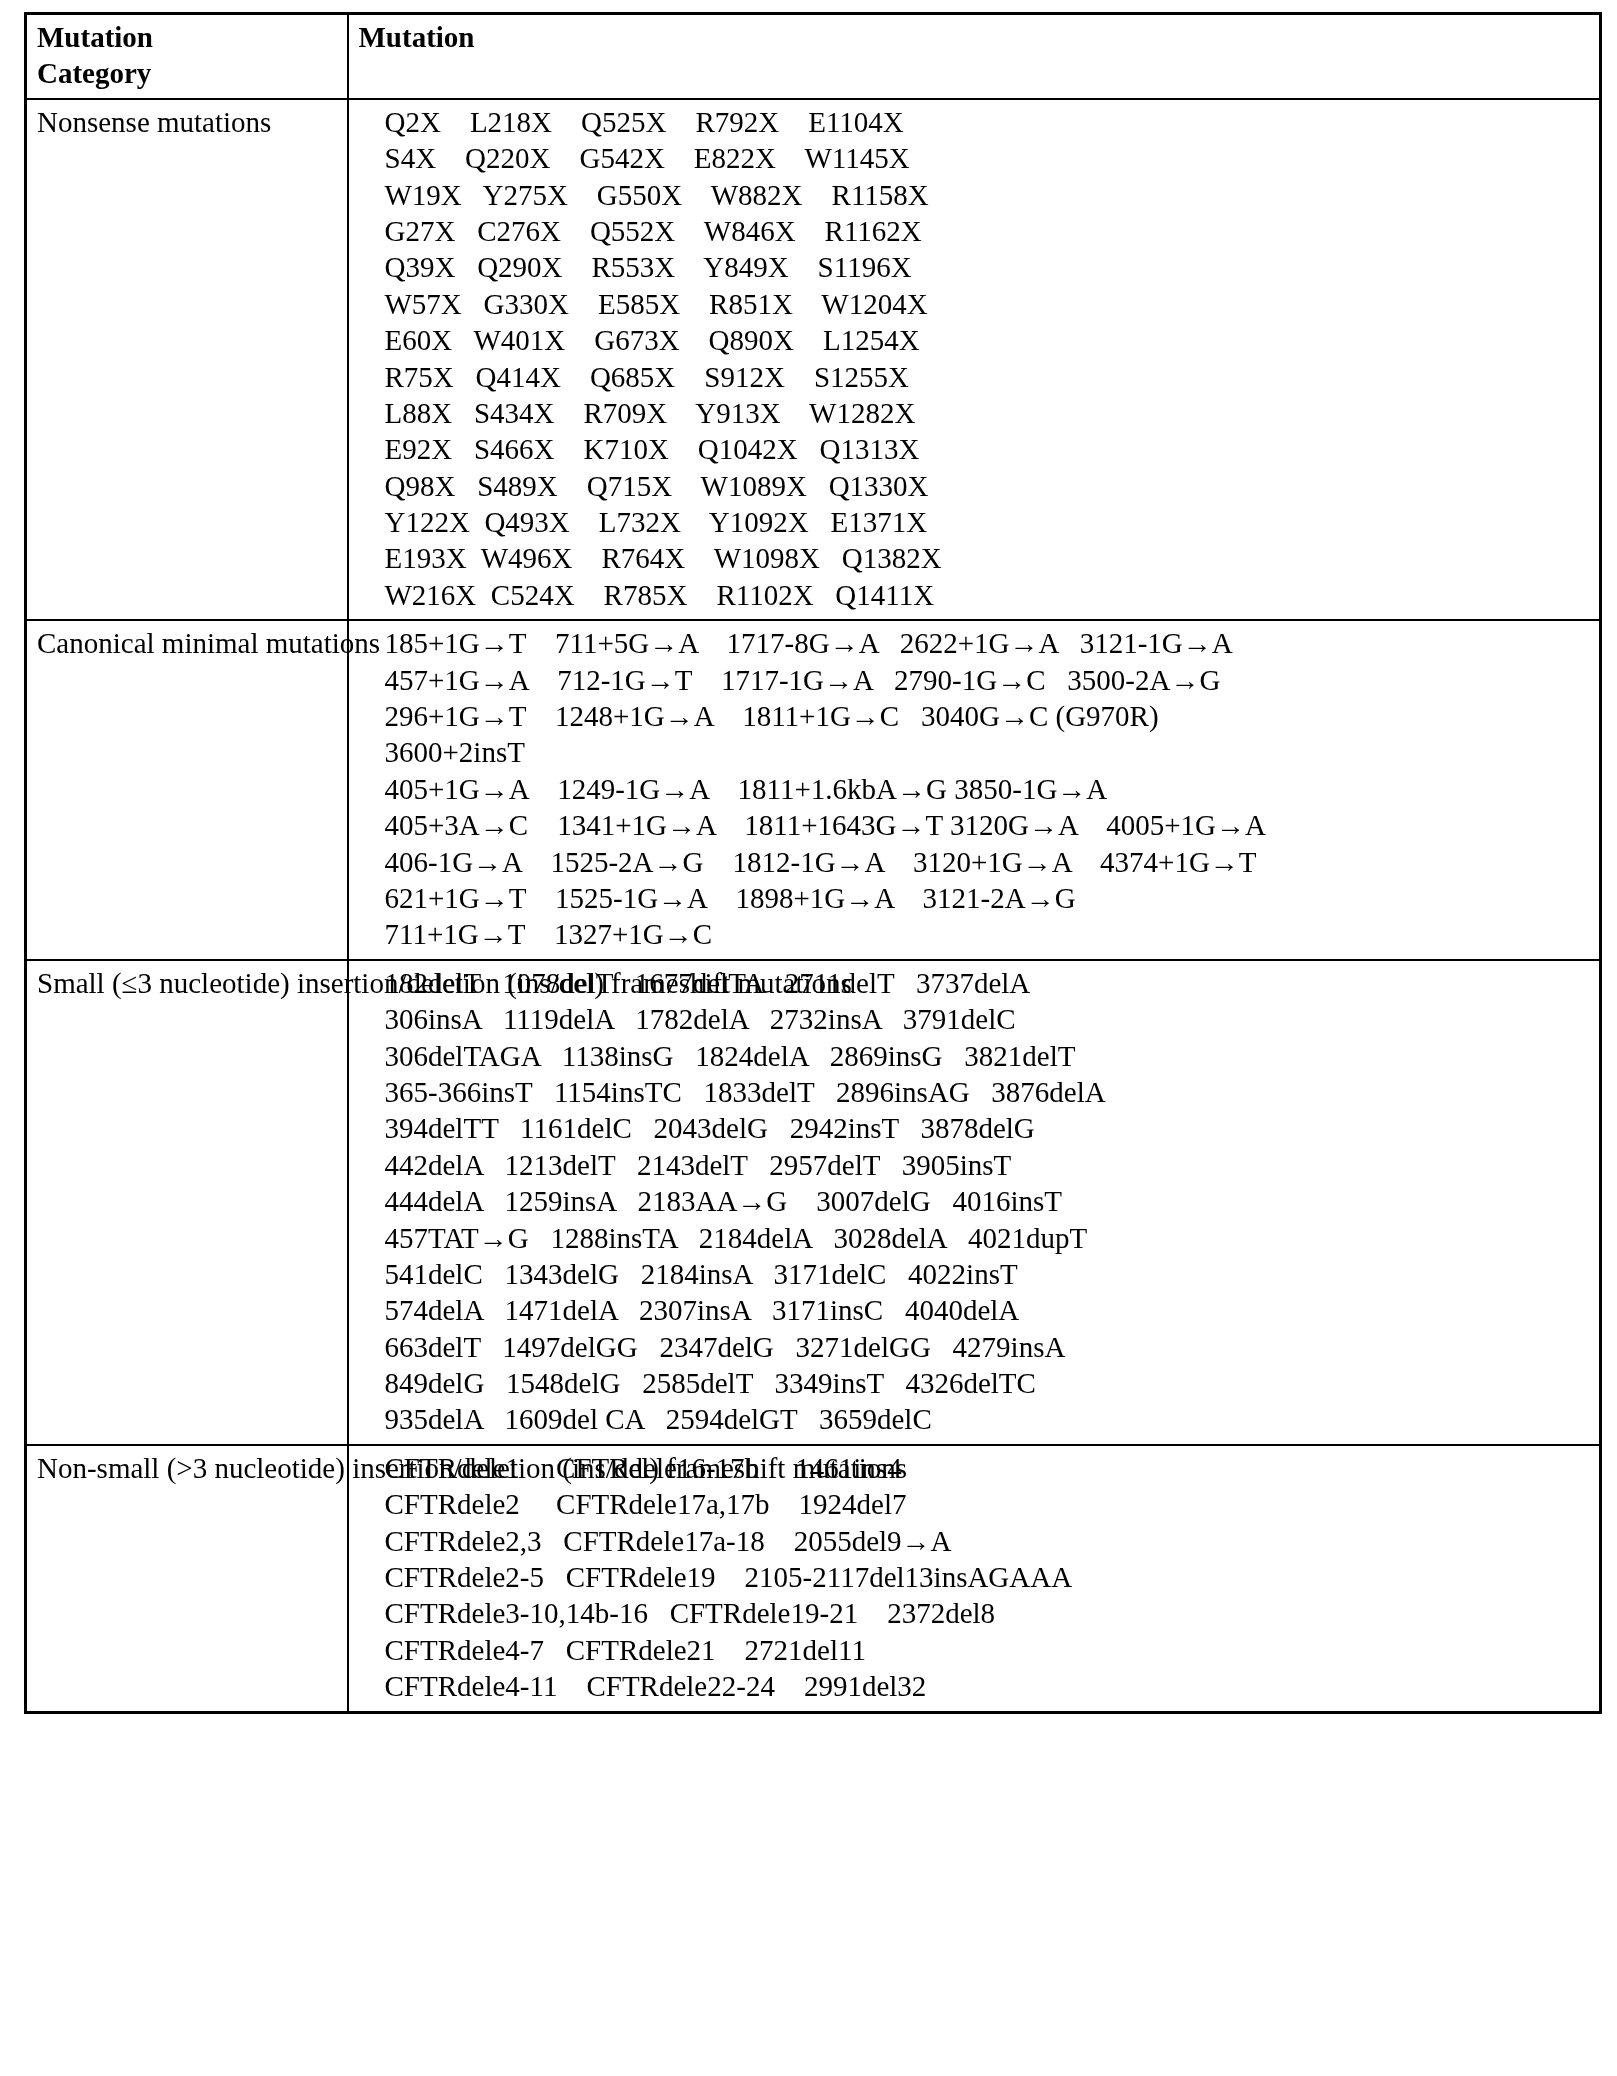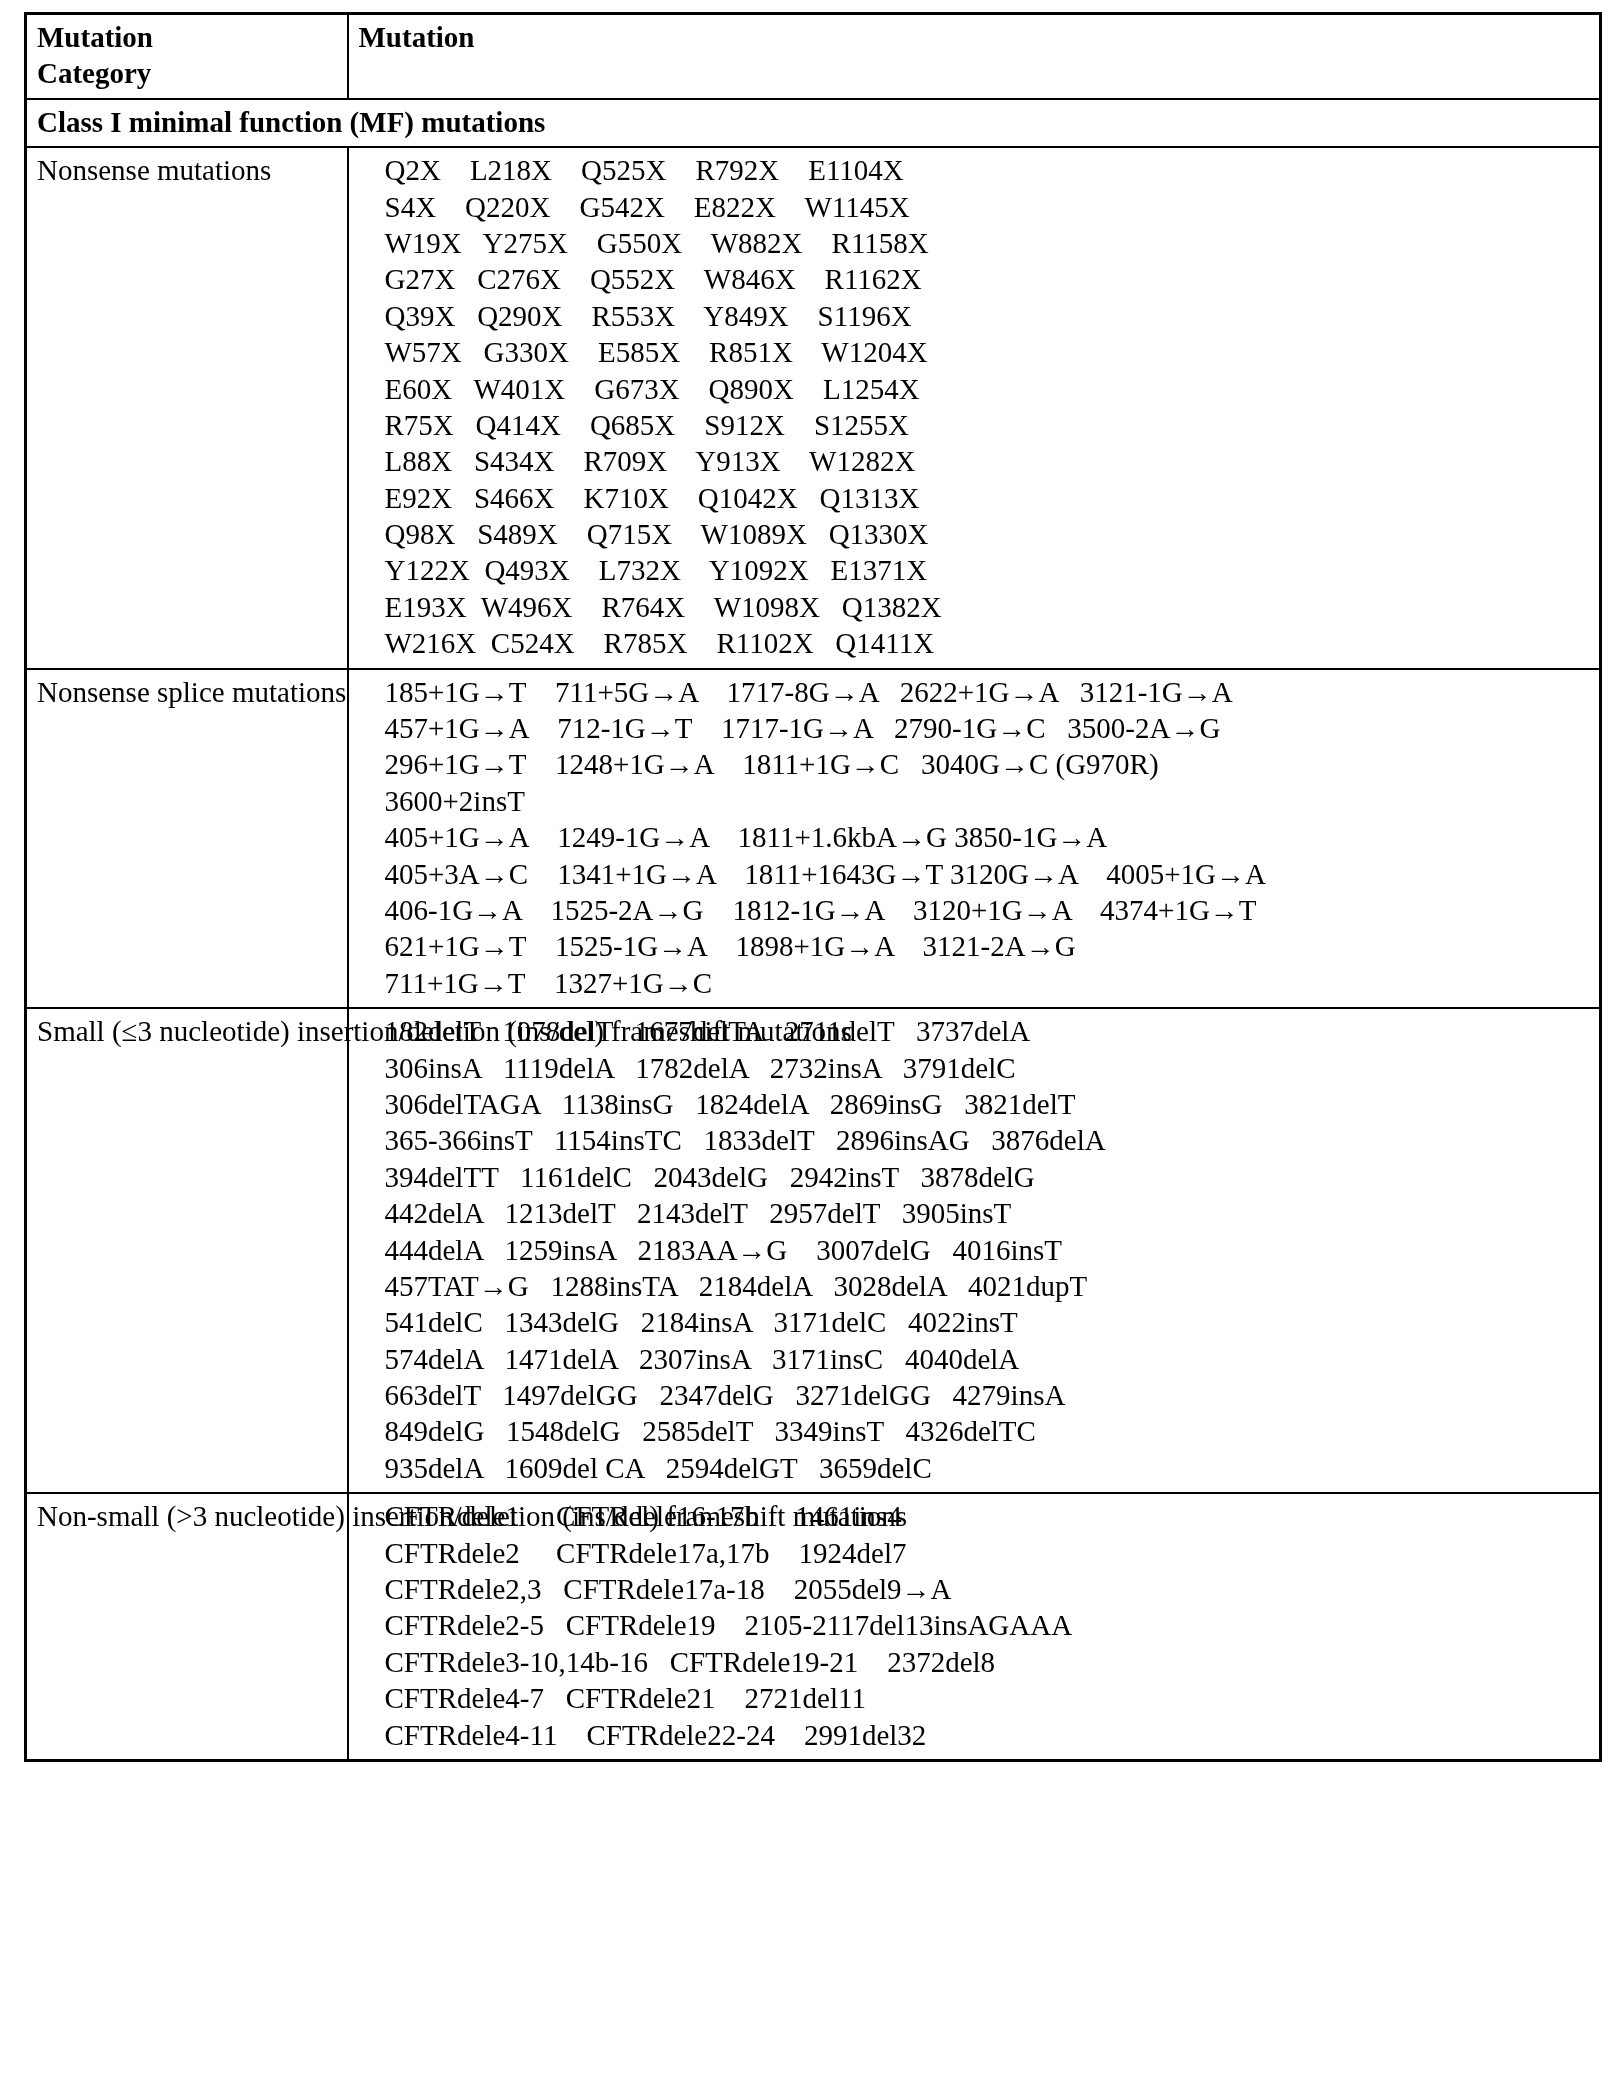--- a/index.html
+++ b/index.html
@@ -79,23 +79,20 @@
     <colgroup>
       <col class="c-category">
       <col class="c-mutation">
     </colgroup>
     <tbody>
       <tr>
         <td class="head-cell" style="white-space: pre-line;">Mutation
 Category</td>
         <td class="head-cell blank">Mutation</td>
       </tr>
-      <tr>
-        <td class="class-cell" colspan="2">Class I minimal function (MF) mutations</td>
-      </tr>
 
       <tr>
         <td class="category-cell">Nonsense mutations</td>
         <td class="mutations-cell">
           <span class="mrow">Q2X    L218X    Q525X    R792X    E1104X</span>
           <span class="mrow">S4X    Q220X    G542X    E822X    W1145X</span>
           <span class="mrow">W19X   Y275X    G550X    W882X    R1158X</span>
           <span class="mrow">G27X   C276X    Q552X    W846X    R1162X</span>
           <span class="mrow">Q39X   Q290X    R553X    Y849X    S1196X</span>
           <span class="mrow">W57X   G330X    E585X    R851X    W1204X</span>
@@ -104,21 +101,21 @@
           <span class="mrow">L88X   S434X    R709X    Y913X    W1282X</span>
           <span class="mrow">E92X   S466X    K710X    Q1042X   Q1313X</span>
           <span class="mrow">Q98X   S489X    Q715X    W1089X   Q1330X</span>
           <span class="mrow">Y122X  Q493X    L732X    Y1092X   E1371X</span>
           <span class="mrow">E193X  W496X    R764X    W1098X   Q1382X</span>
           <span class="mrow">W216X  C524X    R785X    R1102X   Q1411X</span>
         </td>
       </tr>
 
       <tr class="section-divider">
-        <td class="category-cell">Nonsense splice mutations</td>
+        <td class="category-cell">Canonical minimal mutations</td>
         <td class="mutations-cell">
           <span class="mrow">185+1G→T    711+5G→A    1717-8G→A   2622+1G→A   3121-1G→A</span>
           <span class="mrow">457+1G→A    712-1G→T    1717-1G→A   2790-1G→C   3500-2A→G</span>
           <span class="mrow">296+1G→T    1248+1G→A    1811+1G→C   3040G→C (G970R)</span>
           <span class="mrow">3600+2insT</span>
           <span class="mrow">405+1G→A    1249-1G→A    1811+1.6kbA→G 3850-1G→A</span>
           <span class="mrow">405+3A→C    1341+1G→A    1811+1643G→T 3120G→A    4005+1G→A</span>
           <span class="mrow">406-1G→A    1525-2A→G    1812-1G→A    3120+1G→A    4374+1G→T</span>
           <span class="mrow">621+1G→T    1525-1G→A    1898+1G→A    3121-2A→G</span>
           <span class="mrow">711+1G→T    1327+1G→C</span>

